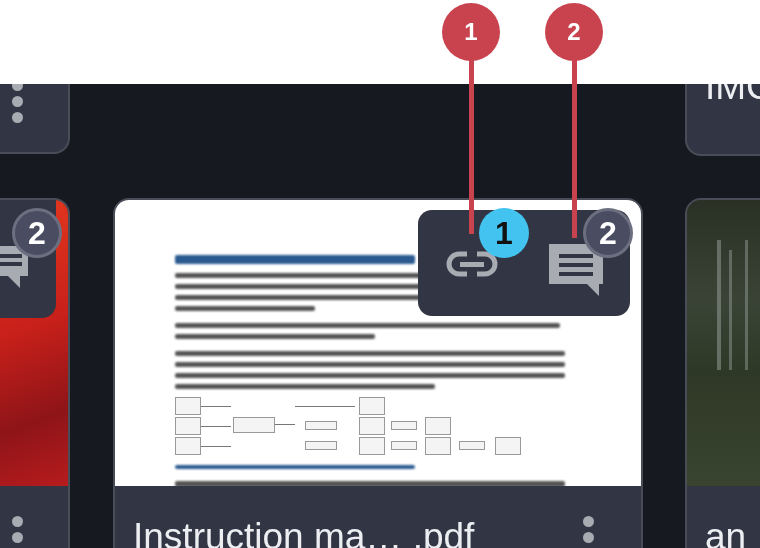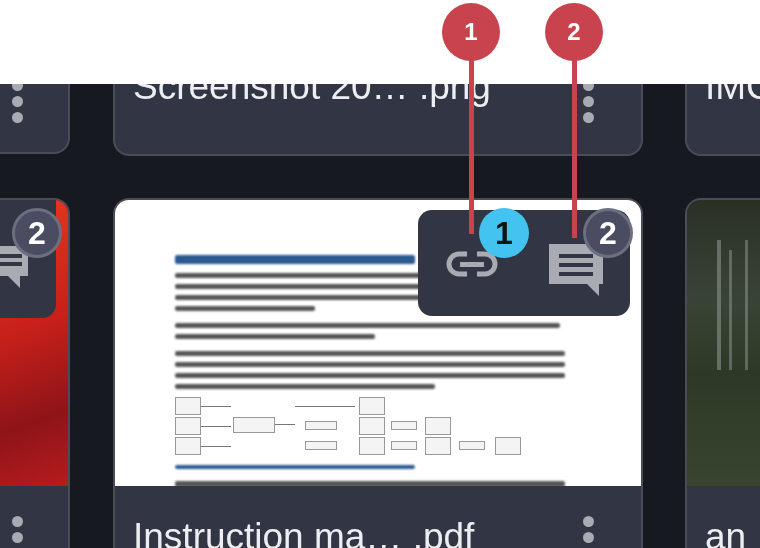--- a/index.html
+++ b/index.html
@@ -31,28 +31,20 @@
 <div class="canvas">
 
   <div class="card" style="left:-20px;top:-20px;width:90px;height:90px;">
     <div class="kebab" style="left:30px;top:14px;">
         <i></i>
         <i></i>
         <i></i>
       </div>
   </div>
 
-  <div class="card" style="left:113px;top:-20px;width:530px;height:92px;">
-    <div class="title" style="left:18px;top:2px;">Screenshot 20… .png</div>
-    <div class="kebab" style="left:468px;top:14px;">
-        <i></i>
-        <i></i>
-        <i></i>
-      </div>
-  </div>
 
   <div class="card" style="left:685px;top:-20px;width:120px;height:92px;">
     <div class="title" style="left:18px;top:2px;">IMG</div>
   </div>
 
   <div class="card" style="left:-20px;top:114px;width:90px;height:400px;">
     <div class="thumb" style="height:290px;background:linear-gradient(160deg,#e53a1e 0%,#c8201a 45%,#8e1418 75%,#b91c1e 100%);"></div>
     <div class="overlay" style="left:0;top:0;width:74px;height:118px;border-radius:0 0 14px 0;"></div>
     <svg style="position:absolute;left:10px;top:46px;" width="36" height="52" viewBox="0 0 36 52">
       <path d="M0 0H36V30H28V42L16 30H0Z" fill="#a9abb3"></path>

